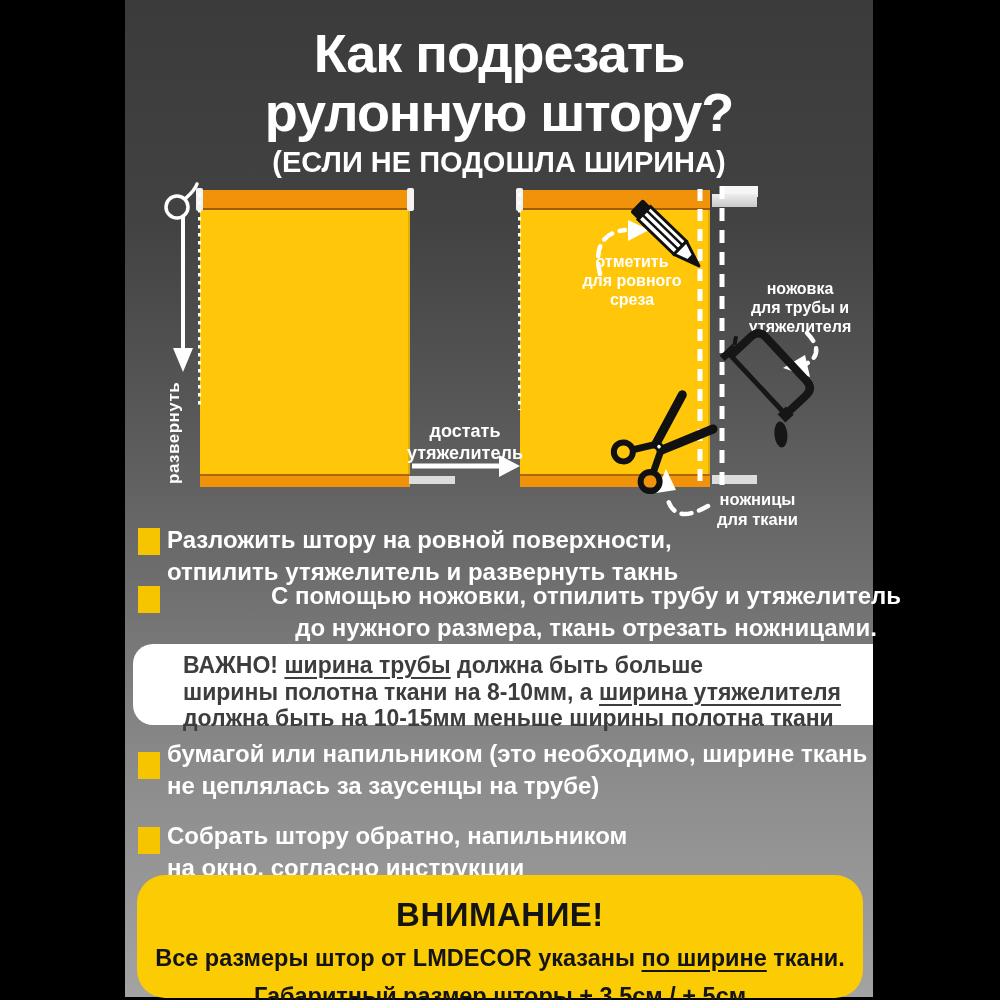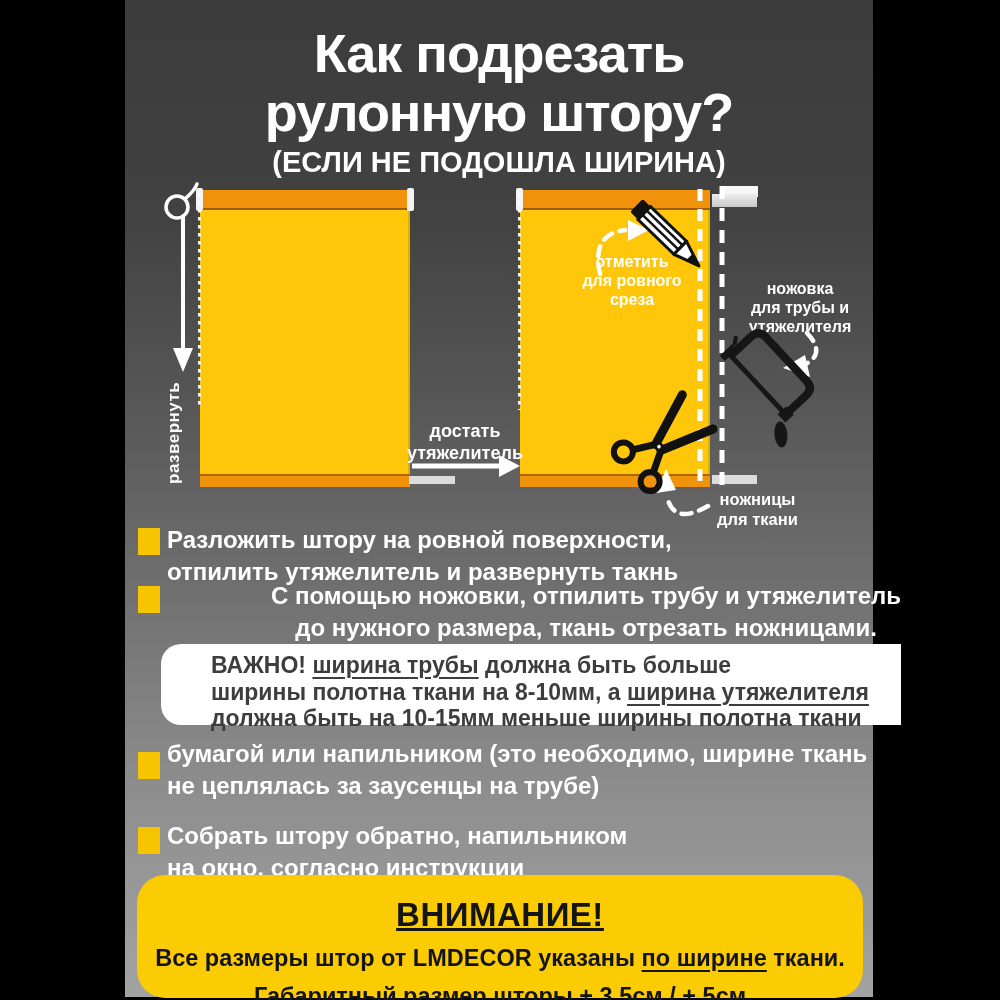--- a/index.html
+++ b/index.html
@@ -49,28 +49,28 @@
   .step{position:absolute;left:0;width:880px;z-index:4;}
   .step-marker{position:absolute;left:13px;width:22px;height:27px;background:#f6c500;}
   .step-text{margin-left:42px;color:#fff;font-size:24px;line-height:31.5px;font-weight:bold;}
   .s1{top:524px;} .s1 .step-marker{top:4px;}
   .s2{top:580px;text-align:center;} .s2 .step-marker{top:6px;}
   .s3{top:738px;} .s3 .step-marker{top:14px;}
   .s4{top:820px;} .s4 .step-marker{top:7px;}
 
   
   .note{position:absolute;left:8px;top:644px;width:740px;height:81px;background:#ffffff;
-        border-radius:20px 0 0 20px;z-index:4;box-sizing:border-box;padding:8px 0 0 50px;margin-left:28px;}
+        border-radius:20px 0 0 20px;z-index:4;box-sizing:border-box;padding:8px 0 0 50px;}
   .note .n-line{color:#3d3d3d;font-size:23px;line-height:26.5px;font-weight:bold;white-space:nowrap;}
   .u{text-decoration:underline;text-decoration-thickness:2px;text-underline-offset:4px;}
 
   
   .attention{position:absolute;left:12px;top:875px;width:726px;height:123px;background:#fbcb04;
              border-radius:28px;z-index:4;text-align:center;color:#141414;box-sizing:border-box;padding-top:21px;}
-  .attention .a-title{font-size:33px;font-weight:bold;letter-spacing:.5px;text-decoration:underline;}
+  .attention .a-title{font-size:33px;font-weight:bold;letter-spacing:.5px;}
   .attention .a-line{font-size:23.5px;font-weight:bold;margin-top:11px;white-space:nowrap;}
 </style>
 </head>
 <body>
 
 <div class="canvas">
   <div class="stage">
 
     <div class="title">
       <div class="t-line">Как подрезать</div>

